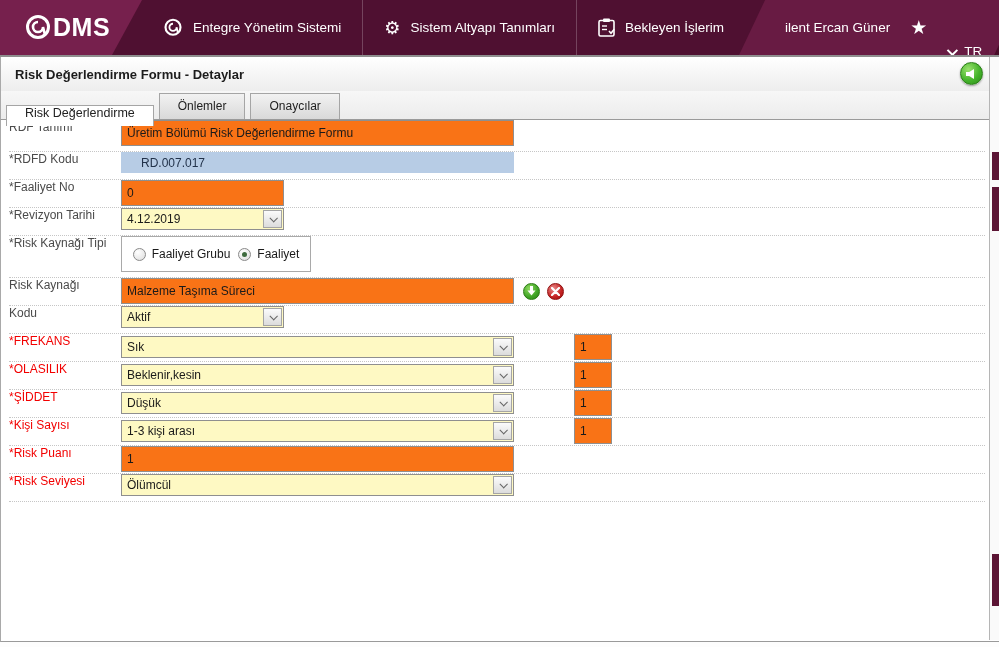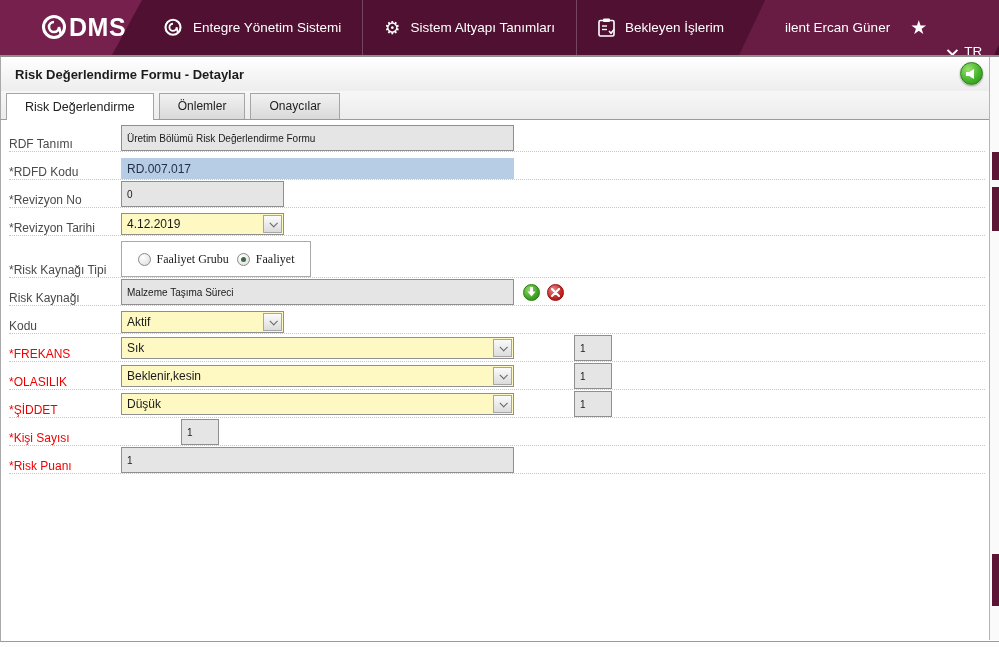--- a/index.html
+++ b/index.html
@@ -3,21 +3,21 @@
 <meta charset="utf-8">
 <style>
   * { box-sizing: border-box; margin: 0; padding: 0; }
   html,body { width: 999px; height: 647px; overflow: hidden; }
   body { font-family: "Liberation Sans", sans-serif; background: #ffffff; position: relative; }
 
   
   .topbar { height: 55px; background: #4f1031; display: flex; align-items: stretch; color: #fff; position: relative; overflow: hidden; }
   .logo-sec { position: relative; z-index: 3; width: 142px; background: #76204d;
               clip-path: polygon(0 0, 100% 0, calc(100% - 30px) 100%, 0 100%);
-              display: flex; align-items: center; padding-left: 40px; flex: 0 0 auto; }
+              display: flex; align-items: center; padding-left: 24px; flex: 0 0 auto; }
   .logo { display: flex; align-items: center; gap: 1px; }
   .logo-text { font-size: 25px; font-weight: bold; letter-spacing: 0.5px; color: #fff; }
   .menu { display: flex; align-items: stretch; flex: 0 0 auto; }
   .menu-item { display: flex; align-items: center; gap: 10px; padding: 0 21px; font-size: 13.5px; cursor: pointer; }
   .menu-sep { width: 1px; background: rgba(255,255,255,0.22); }
   .user-sec { position: relative; z-index: 2; margin-left: -6px; background: #681b43;
               clip-path: polygon(26px 0, 100% 0, 100% 100%, 0 100%);
               display: flex; align-items: center; gap: 20px; padding: 0 30px 0 46px; flex: 1 1 auto; }
   .user-name { font-size: 13.5px; white-space: nowrap; }
   .star { font-size: 19px; color: #fff; line-height: 1; cursor: pointer; }
@@ -42,47 +42,47 @@
               box-shadow: 0 1px 2px rgba(0,0,0,0.35); }
   .back-arrow { width: 0; height: 0; border-top: 5px solid transparent; border-bottom: 5px solid transparent;
                 border-right: 8px solid #fff; position: relative; margin-left: -3px; }
   .back-arrow::after { content: ""; position: absolute; left: 0; top: -2px; width: 6px; height: 4px; background: #fff; }
 
   
   .tabbar { height: 29px; background: linear-gradient(#f7f7f7, #ececec); display: flex; align-items: flex-end;
             padding-left: 5px; border-bottom: 1px solid #9a9a9a; border-left: 1px solid #a9a9a9; }
   .tab { font-size: 12px; color: #222; padding: 5px 18px 6px 18px; border: 1px solid #a5a5a5; border-bottom: none;
          background: linear-gradient(#f2f2f2, #d9d9d9); margin-right: 5px; cursor: pointer; white-space: nowrap; }
-  .tab.active { background: #ffffff; position: relative; top: 1px; padding-top: 6px; font-size: 12.5px; }
+  .tab.active { background: #ffffff; position: relative; top: 7px; padding-top: 0; font-size: 12.5px; }
 
   
   .content { background: #fff; border-left: 1px solid #a9a9a9; border-bottom: 1px solid #9a9a9a;
              height: 522px; padding: 0 14px 0 8px; }
-  .row { display: flex; align-items: flex-end; border-bottom: 1px dotted #c6c6c6; height: 28px; }
+  .row { display: flex; align-items: flex-start; border-bottom: 1px dotted #c6c6c6; height: 28px; }
   .row.first { height: 32px; }
   .row.tall { height: 42px; }
   .lbl { width: 112px; flex: 0 0 auto; font-size: 12px; color: #4a4a4a; }
   .lbl.req { color: #f20000; }
   .fld { display: flex; align-items: center; }
   .txt { height: 21px; border: 1px solid #8f8f8f; font-family: "Liberation Sans", sans-serif;
-         font-size: 10px; color: #1a1a1a; padding: 12px 5px; background: #e5e5e5; }
+         font-size: 12px; color: #1a1a1a; padding: 12px 5px; background: #f97316; }
   .w-wide { width: 393px; }
   .w-short { width: 163px; }
   .score { width: 38px; margin-left: 60px; }
   .code-field { width: 393px; height: 21px; background: #b7cce5; display: flex; align-items: center;
-                padding-left: 6px; font-size: 12px; color: #22324a; }
+                padding-left: 20px; font-size: 12px; color: #22324a; }
   .select { height: 22px; border: 1px solid #8f8f8f; background: #fef9c3; display: flex; align-items: center;
             justify-content: space-between; cursor: pointer; }
   .sel-text { font-size: 12px; color: #1a1a1a; padding-left: 5px; white-space: nowrap; }
   .sel-btn { width: 19px; height: 18px; margin-right: 1px; border: 1px solid #a5a5a5;
              background: linear-gradient(#fbfbfb, #dcdcdc); display: flex; align-items: center; justify-content: center; }
   .sel-chev { width: 6px; height: 6px; border-right: 1.5px solid #666; border-bottom: 1.5px solid #666;
               transform: rotate(45deg) translateY(-1px); }
   .radio-box { border: 1px solid #a9a9a9; width: 190px; height: 36px; display: flex; align-items: center;
-               justify-content: center; gap: 8px; font-family: Liberation Serif, serif; }
+               justify-content: center; gap: 8px; }
   .radio-opt { display: flex; align-items: center; gap: 6px; font-size: 12px; color: #1a1a1a; cursor: pointer; }
   .radio { width: 13px; height: 13px; border-radius: 50%; border: 1px solid #8a8a8a;
            background: radial-gradient(circle at 35% 30%, #fff, #dcdcdc); display: inline-flex;
            align-items: center; justify-content: center; }
   .radio.checked::after { content: ""; width: 5px; height: 5px; border-radius: 50%; background: #3e6b3e; }
   .action-icons { display: flex; gap: 7px; margin-left: 9px; }
   .circle-ic { width: 17px; height: 17px; border-radius: 50%; display: flex; align-items: center;
                justify-content: center; cursor: pointer; }
   .ic-green { background: radial-gradient(circle at 35% 30%, #8ed95e, #3fa425 60%, #2c7e14); border: 1px solid #2a7a12; }
   .ic-red { background: radial-gradient(circle at 35% 30%, #e98a8a, #c42222 60%, #9d0f0f); border: 1px solid #8e0d0d; }
@@ -177,21 +177,21 @@
   </div>
 
   <div class="row">
     <div class="lbl">*RDFD Kodu</div>
     <div class="fld">
       <div class="code-field">RD.007.017</div>
     </div>
   </div>
 
   <div class="row">
-    <div class="lbl">*Revizyon No</div>
+    <div class="lbl">*Faaliyet No</div>
     <div class="fld">
       <input class="txt w-short" value="0" style="">
     </div>
   </div>
 
   <div class="row">
     <div class="lbl">*Revizyon Tarihi</div>
     <div class="fld">
       <div class="select w-short">
         <span class="sel-text">4.12.2019</span>
@@ -285,31 +285,48 @@
             <i class="sel-chev"></i>
           </span>
       </div>
       <input class="txt score" value="1" style="">
     </div>
   </div>
 
   <div class="row">
     <div class="lbl req">*Kişi Sayısı</div>
     <div class="fld">
+      <div class="select w-wide">
+        <span class="sel-text">1-3 kişi arası</span>
+        <span class="sel-btn">
+            <i class="sel-chev"></i>
+          </span>
+      </div>
       <input class="txt score" value="1" style="">
     </div>
   </div>
 
   <div class="row">
     <div class="lbl req">*Risk Puanı</div>
     <div class="fld">
       <input class="txt w-wide" value="1" style="">
     </div>
   </div>
 
+  <div class="row">
+    <div class="lbl req">*Risk Seviyesi</div>
+    <div class="fld">
+      <div class="select w-wide">
+        <span class="sel-text">Ölümcül</span>
+        <span class="sel-btn">
+            <i class="sel-chev"></i>
+          </span>
+      </div>
+    </div>
+  </div>
 
 </div>
 
 <div class="bottom-space"></div>
 
 <div class="right-strip">
   <div class="strip-frag frag1"></div>
   <div class="strip-frag frag2"></div>
   <div class="strip-frag frag3"></div>
 </div>

